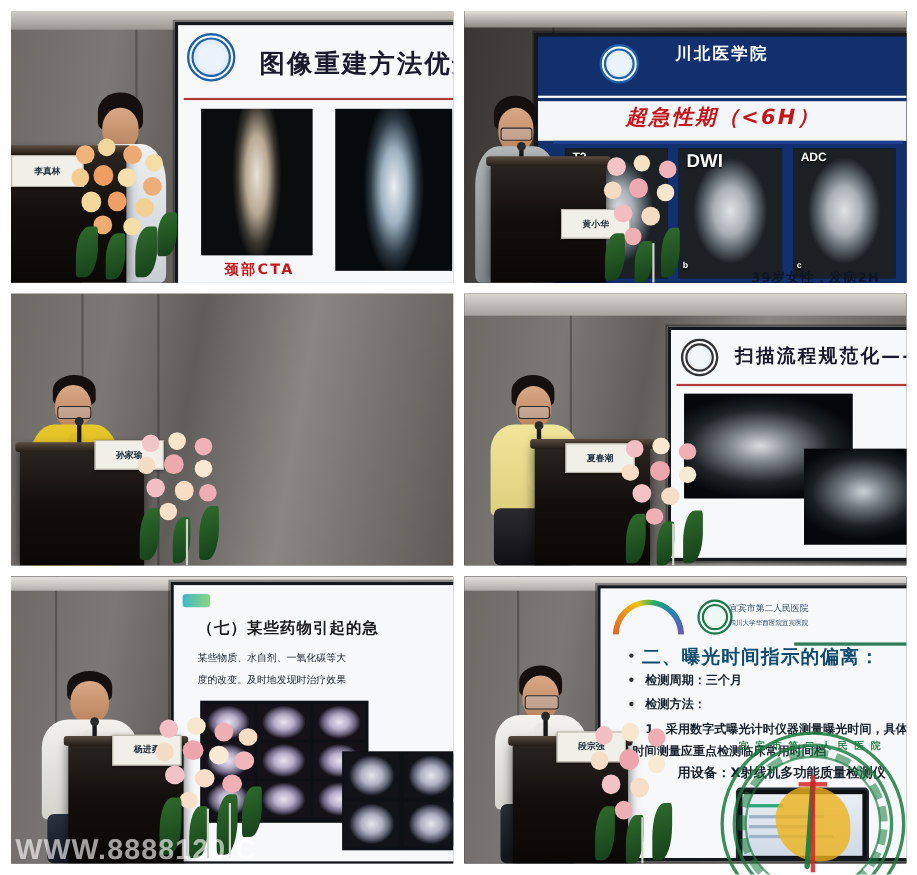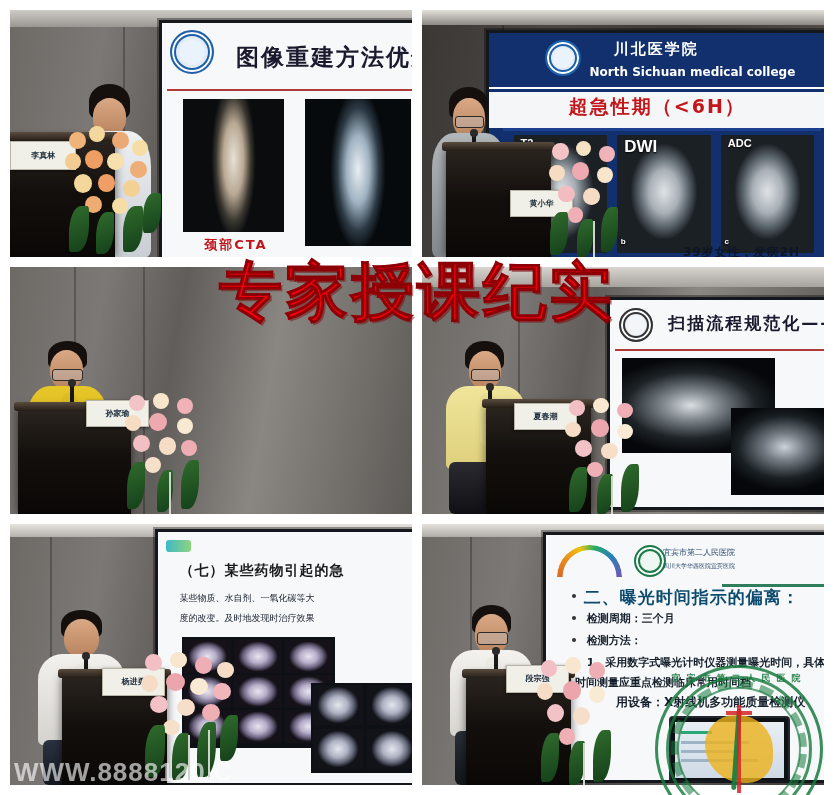--- a/index.html
+++ b/index.html
@@ -328,24 +328,23 @@
   <div class="panel" style="left:422px;top:10px;width:402px;height:247px;">
     <div class="scene">
       <div class="wall dark"></div>
       <div class="wallseam" style="left:20%;"></div>
       <div class="ceiling" style="height:6%;background:linear-gradient(180deg,#e4e0da,#8c8884);"></div>
 
       <div class="screen darkbg" style="left:16%;top:8%;width:86%;height:92%;">
         <div class="slide" style="background:#12306e;">
           <div class="logo-seal" style="left:16%;top:3%;width:32px;height:32px;"></div>
           <div class="sl-title white" style="left:36%;top:3%;font-size:15px;">川北医学院</div>
-          <div class="sl-title white" style="left:29%;top:14%;font-size:12px;letter-spacing:0;">North Sichuan medical college</div>
           <div class="slide-band" style="top:24%;height:2px;background:#ffffff;"></div>
           <div class="slide-band" style="top:26%;height:16%;background:#f5f6f8;"></div>
-          <div class="sl-title red" style="left:23%;top:27%;font-size:19px;">超急性期（&lt;6H）</div>
+          <div class="sl-title red" style="left:23%;top:27%;font-size:19px;font-style:italic;">超急性期（&lt;6H）</div>
           <div class="sl-rule blue" style="left:4%;top:42%;width:92%;"></div>
 
           <div class="mri" style="left:7%;top:45%;width:27%;height:52%;"></div>
           <div class="imglabel" style="left:9%;top:46%;font-size:11px;">T2</div>
 
           <div class="mri" style="left:37%;top:45%;width:27%;height:52%;"></div>
           <div class="imglabel" style="left:39%;top:46%;font-size:17px;">DWI</div>
 
           <div class="mri" style="left:67%;top:45%;width:27%;height:52%;"></div>
           <div class="imglabel" style="left:69%;top:46%;font-size:11px;">ADC</div>
@@ -648,21 +647,20 @@
         <div class="fl" style="left:38%;top:40%;width:17%;height:14%;background:#f7dec9;"></div>
         <div class="fl" style="left:24%;top:56%;width:16%;height:13%;background:#eeb0b5;"></div>
         <div class="leaf" style="left:6%;top:60%;width:18%;height:38%;"></div>
         <div class="leaf" style="left:34%;top:66%;width:16%;height:34%;"></div>
         <div class="leaf" style="left:58%;top:58%;width:18%;height:40%;"></div>
         <div class="stem" style="left:48%;top:68%;height:32%;"></div>
       </div>
     </div>
   </div>
 
-  <div class="overlay-title" style="top:258px;font-size:63px;line-height:68px;">专家授课纪实</div>
 
   <div class="watermark" style="left:14px;top:757px;font-size:26px;">WWW.8888120.C</div>
 
   <div class="seal" style="left:655px;top:665px;width:168px;height:168px;">
     <div class="ring-o"></div>
     <div class="ring-i"></div>
     <div class="wreath"></div>
     <div class="ring-m"></div>
     <div class="emblem"></div>
     <div class="snake"></div>

